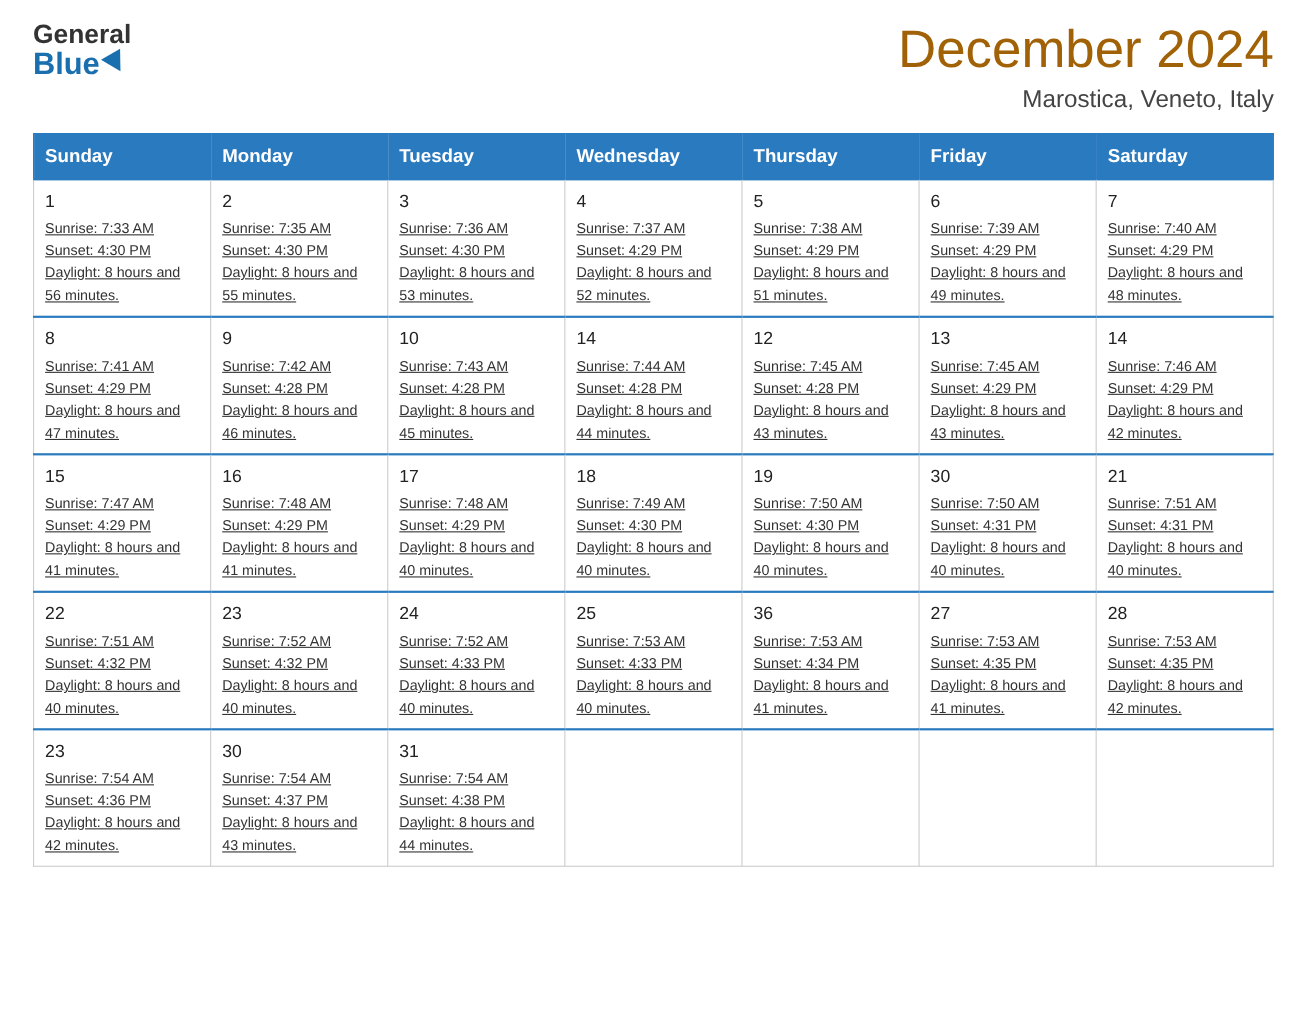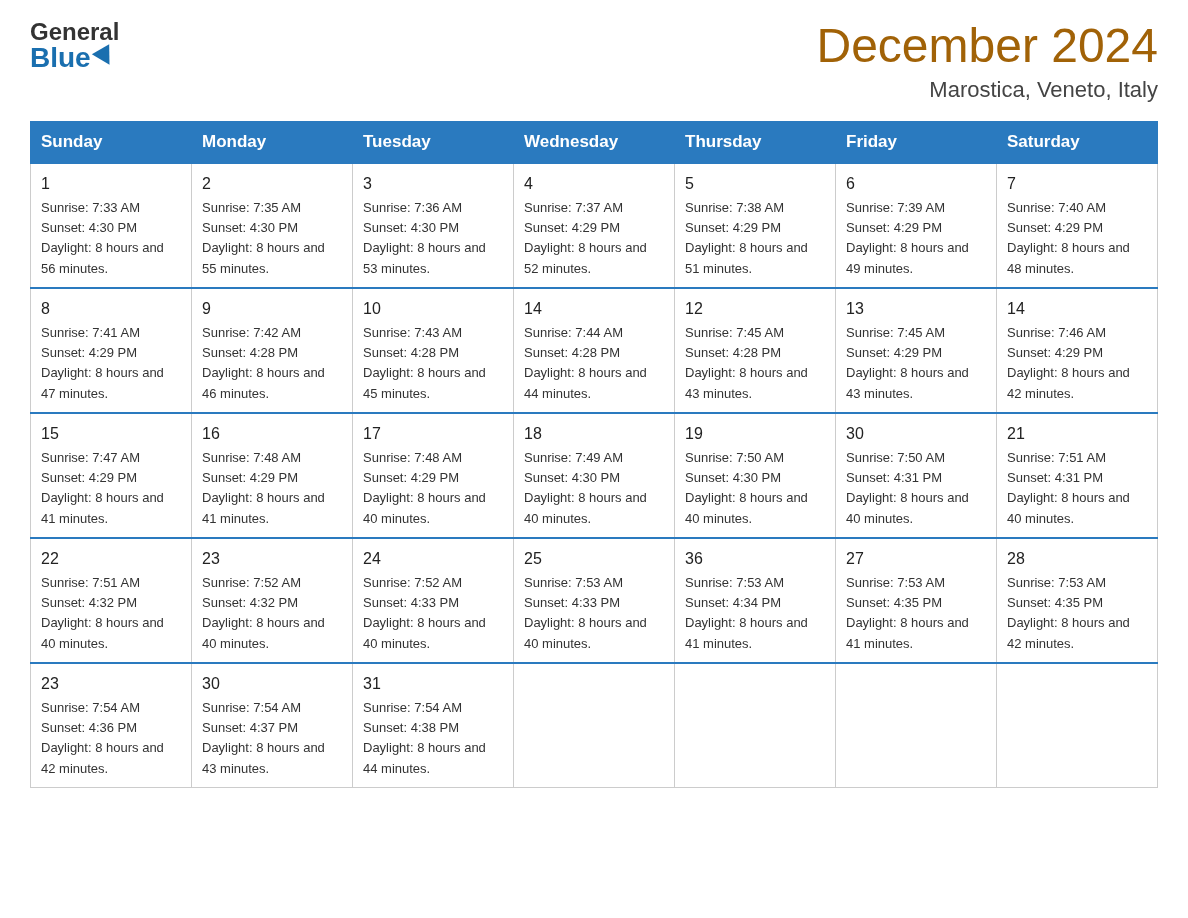--- a/index.html
+++ b/index.html
@@ -89,20 +89,21 @@
       font-size: 16px;
       font-weight: normal;
       color: #222;
       display: block;
       margin-bottom: 2px;
     }
     .day-info {
       font-size: 13px;
       color: #333;
       line-height: 1.55;
+      text-decoration: underline;
     }
     tbody tr:last-child td {
       height: 100px;
     }
   </style>
 </head>
 <body>
 
 <div class="header">
   <div class="logo">

